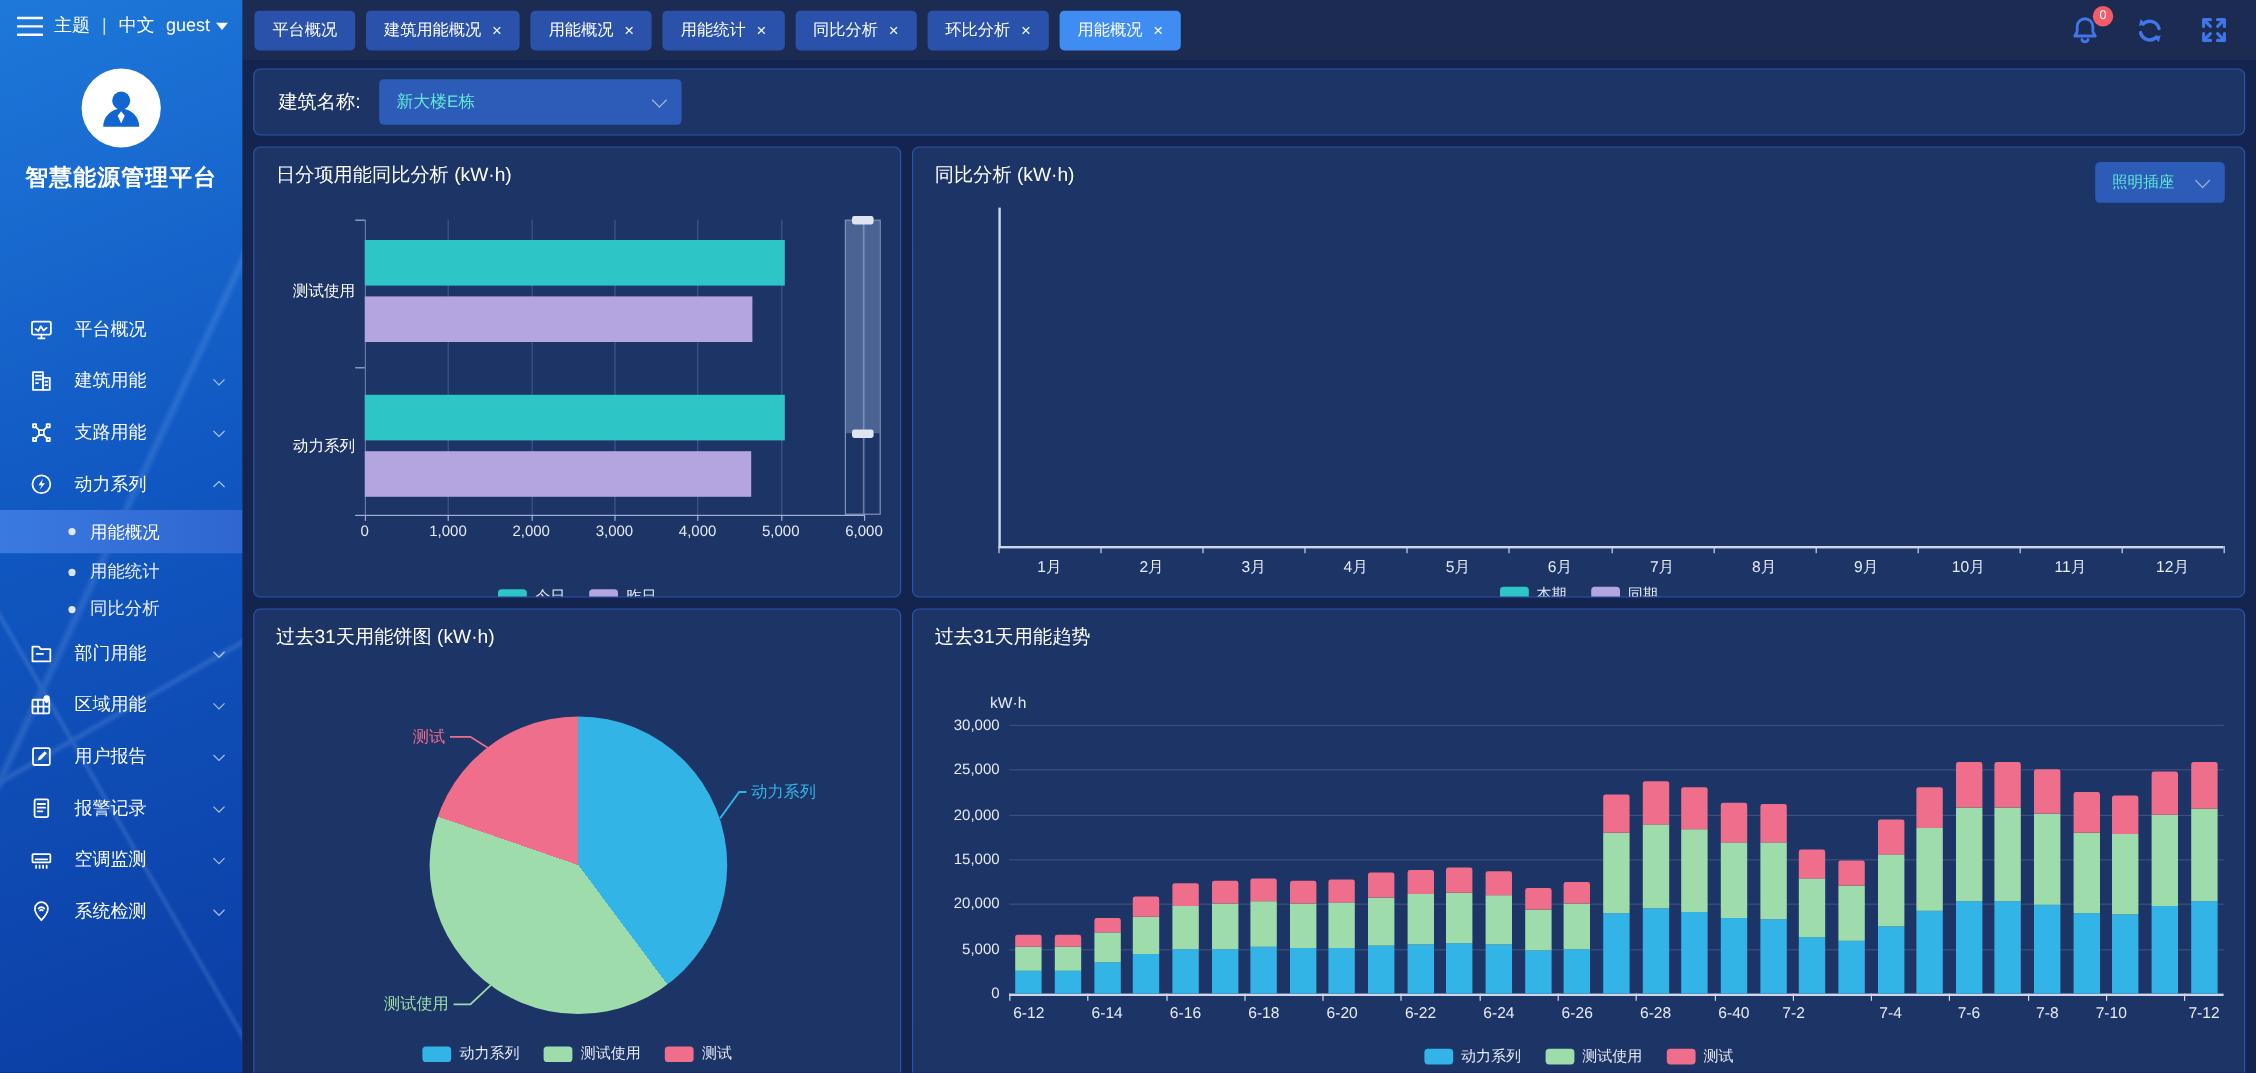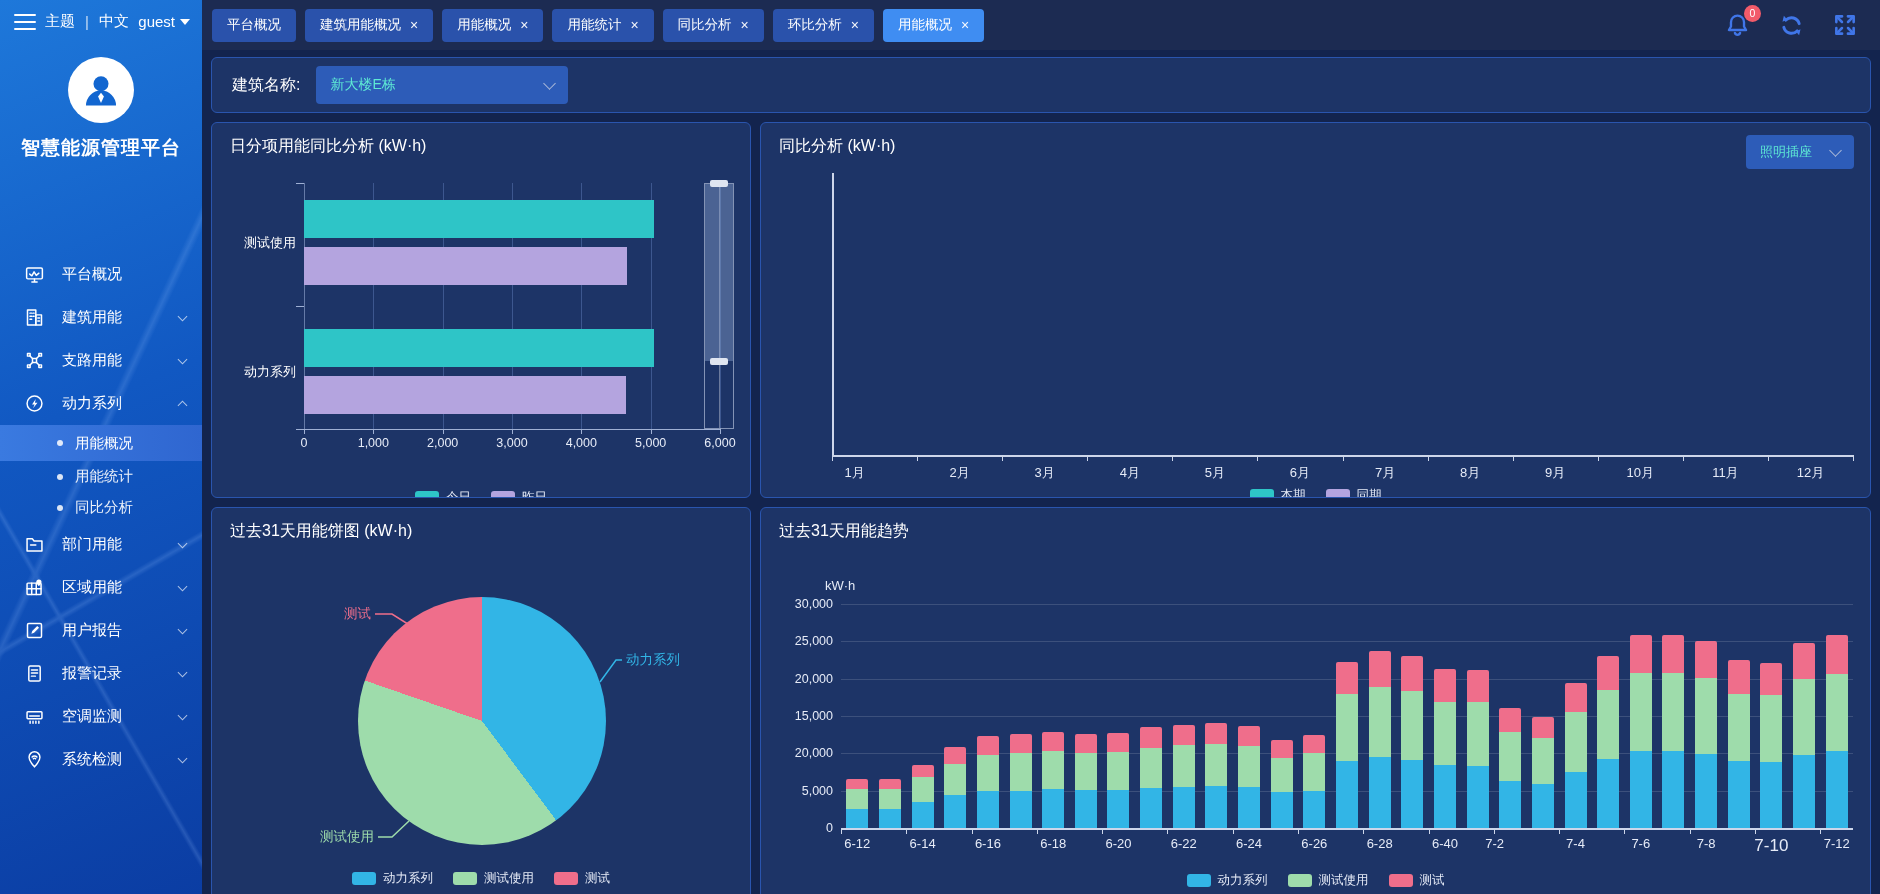--- a/index.html
+++ b/index.html
@@ -341,21 +341,21 @@
               <div class="tickmark" style="left: 326.25px; top: 288px; width: 1px; height: 6px; background: rgb(205, 214, 234);"></div>
               <div class="tickmark" style="left: 411.333px; top: 288px; width: 1px; height: 6px; background: rgb(205, 214, 234);"></div>
               <div class="tickmark" style="left: 496.417px; top: 288px; width: 1px; height: 6px; background: rgb(205, 214, 234);"></div>
               <div class="tickmark" style="left: 581.5px; top: 288px; width: 1px; height: 6px; background: rgb(205, 214, 234);"></div>
               <div class="tickmark" style="left: 666.583px; top: 288px; width: 1px; height: 6px; background: rgb(205, 214, 234);"></div>
               <div class="tickmark" style="left: 751.667px; top: 288px; width: 1px; height: 6px; background: rgb(205, 214, 234);"></div>
               <div class="tickmark" style="left: 836.75px; top: 288px; width: 1px; height: 6px; background: rgb(205, 214, 234);"></div>
               <div class="tickmark" style="left: 921.833px; top: 288px; width: 1px; height: 6px; background: rgb(205, 214, 234);"></div>
               <div class="tickmark" style="left: 1006.92px; top: 288px; width: 1px; height: 6px; background: rgb(205, 214, 234);"></div>
               <div class="tickmark" style="left: 1092px; top: 288px; width: 1px; height: 6px; background: rgb(205, 214, 234);"></div>
-              <div class="axis-label" style="left: 83.5417px; top: 297px; width: 60px; font-size: 13px;">1月</div>
+              <div class="axis-label" style="left: 83.5417px; top: 297px; width: 60px; text-align: center; font-size: 13px;">1月</div>
               <div class="axis-label" style="left: 168.625px; top: 297px; width: 60px; text-align: center; font-size: 13px;">2月</div>
               <div class="axis-label" style="left: 253.708px; top: 297px; width: 60px; text-align: center; font-size: 13px;">3月</div>
               <div class="axis-label" style="left: 338.792px; top: 297px; width: 60px; text-align: center; font-size: 13px;">4月</div>
               <div class="axis-label" style="left: 423.875px; top: 297px; width: 60px; text-align: center; font-size: 13px;">5月</div>
               <div class="axis-label" style="left: 508.958px; top: 297px; width: 60px; text-align: center; font-size: 13px;">6月</div>
               <div class="axis-label" style="left: 594.042px; top: 297px; width: 60px; text-align: center; font-size: 13px;">7月</div>
               <div class="axis-label" style="left: 679.125px; top: 297px; width: 60px; text-align: center; font-size: 13px;">8月</div>
               <div class="axis-label" style="left: 764.208px; top: 297px; width: 60px; text-align: center; font-size: 13px;">9月</div>
               <div class="axis-label" style="left: 849.292px; top: 297px; width: 60px; text-align: center; font-size: 13px;">10月</div>
               <div class="axis-label" style="left: 934.375px; top: 297px; width: 60px; text-align: center; font-size: 13px;">11月</div>
@@ -530,21 +530,21 @@
               <div class="bar" style="left: 934.097px; top: 202.08px; width: 22px; height: 73.92px; background: rgb(50, 181, 230); border-radius: 0px;"></div>
               <div class="bar" style="left: 934.097px; top: 125.92px; width: 22px; height: 76.16px; background: rgb(158, 220, 171); border-radius: 0px;"></div>
               <div class="bar" style="left: 934.097px; top: 88.96px; width: 22px; height: 36.96px; background: rgb(239, 110, 139); border-radius: 2px 2px 0px 0px;"></div>
               <div class="axis-label" style="left: 920.097px; top: 284px; width: 50px; text-align: center; font-size: 13px;">7-8</div>
               <div class="bar" style="left: 966.742px; top: 208.8px; width: 22px; height: 67.2px; background: rgb(50, 181, 230); border-radius: 0px;"></div>
               <div class="bar" style="left: 966.742px; top: 141.6px; width: 22px; height: 67.2px; background: rgb(158, 220, 171); border-radius: 0px;"></div>
               <div class="bar" style="left: 966.742px; top: 108px; width: 22px; height: 33.6px; background: rgb(239, 110, 139); border-radius: 2px 2px 0px 0px;"></div>
               <div class="bar" style="left: 999.387px; top: 210.293px; width: 22px; height: 65.7067px; background: rgb(50, 181, 230); border-radius: 0px;"></div>
               <div class="bar" style="left: 999.387px; top: 143.467px; width: 22px; height: 66.8267px; background: rgb(158, 220, 171); border-radius: 0px;"></div>
               <div class="bar" style="left: 999.387px; top: 110.613px; width: 22px; height: 32.8533px; background: rgb(239, 110, 139); border-radius: 2px 2px 0px 0px;"></div>
-              <div class="axis-label" style="left: 985.387px; top: 284px; width: 50px; text-align: center; font-size: 17px;">7-10</div>
+              <div class="axis-label" style="left: 985.387px; top: 284px; width: 50px; text-align: left; font-size: 13px;">7-10</div>
               <div class="bar" style="left: 1032.03px; top: 203.2px; width: 22px; height: 72.8px; background: rgb(50, 181, 230); border-radius: 0px;"></div>
               <div class="bar" style="left: 1032.03px; top: 127.413px; width: 22px; height: 75.7867px; background: rgb(158, 220, 171); border-radius: 0px;"></div>
               <div class="bar" style="left: 1032.03px; top: 90.8267px; width: 22px; height: 36.5867px; background: rgb(239, 110, 139); border-radius: 2px 2px 0px 0px;"></div>
               <div class="bar" style="left: 1064.68px; top: 198.72px; width: 22px; height: 77.28px; background: rgb(50, 181, 230); border-radius: 0px;"></div>
               <div class="bar" style="left: 1064.68px; top: 121.813px; width: 22px; height: 76.9067px; background: rgb(158, 220, 171); border-radius: 0px;"></div>
               <div class="bar" style="left: 1064.68px; top: 83.36px; width: 22px; height: 38.4533px; background: rgb(239, 110, 139); border-radius: 2px 2px 0px 0px;"></div>
               <div class="axis-label" style="left: 1050.68px; top: 284px; width: 50px; text-align: center; font-size: 13px;">7-12</div>
               <div class="legend" style="top: 320px;">
                 <div class="legend-item">
                   <div class="swatch" style="background: rgb(50, 181, 230);"></div>

